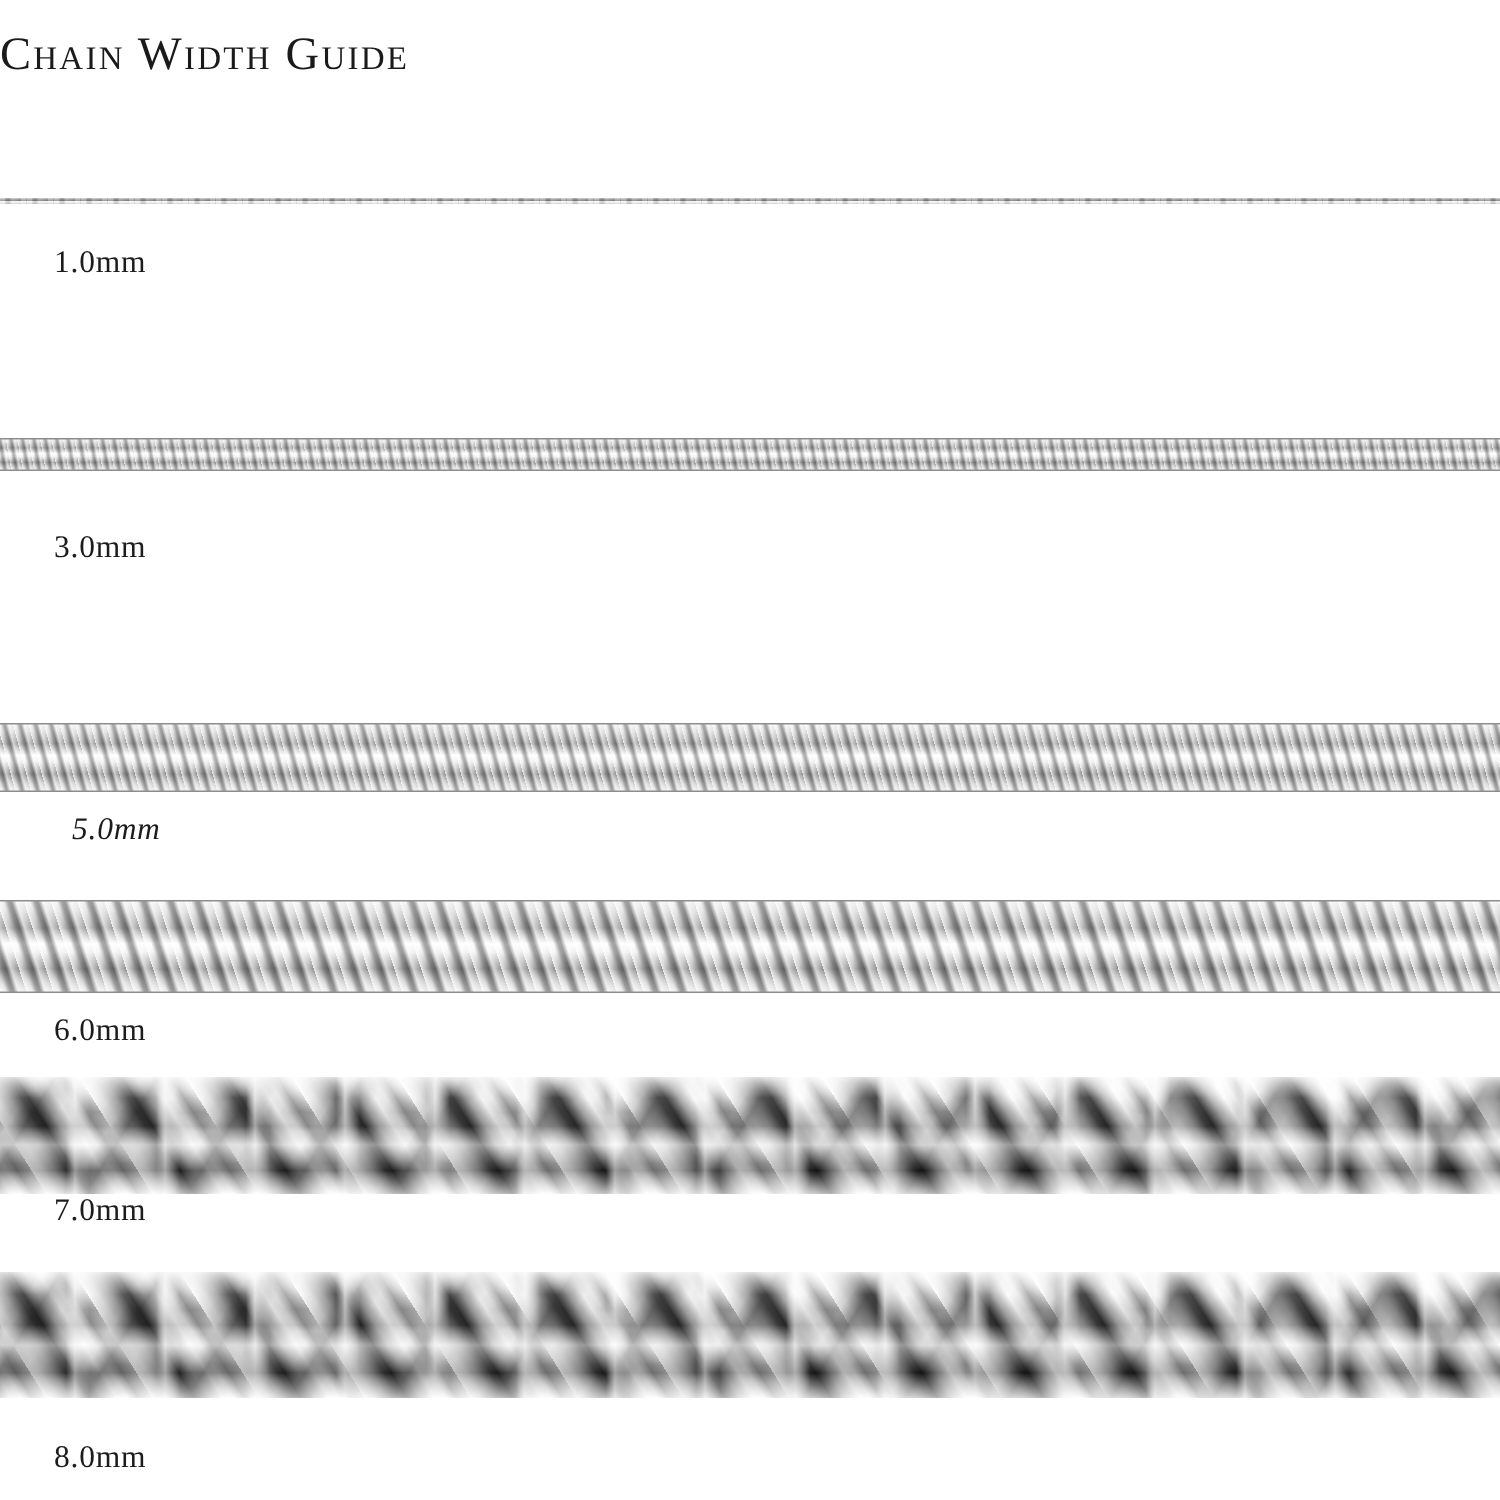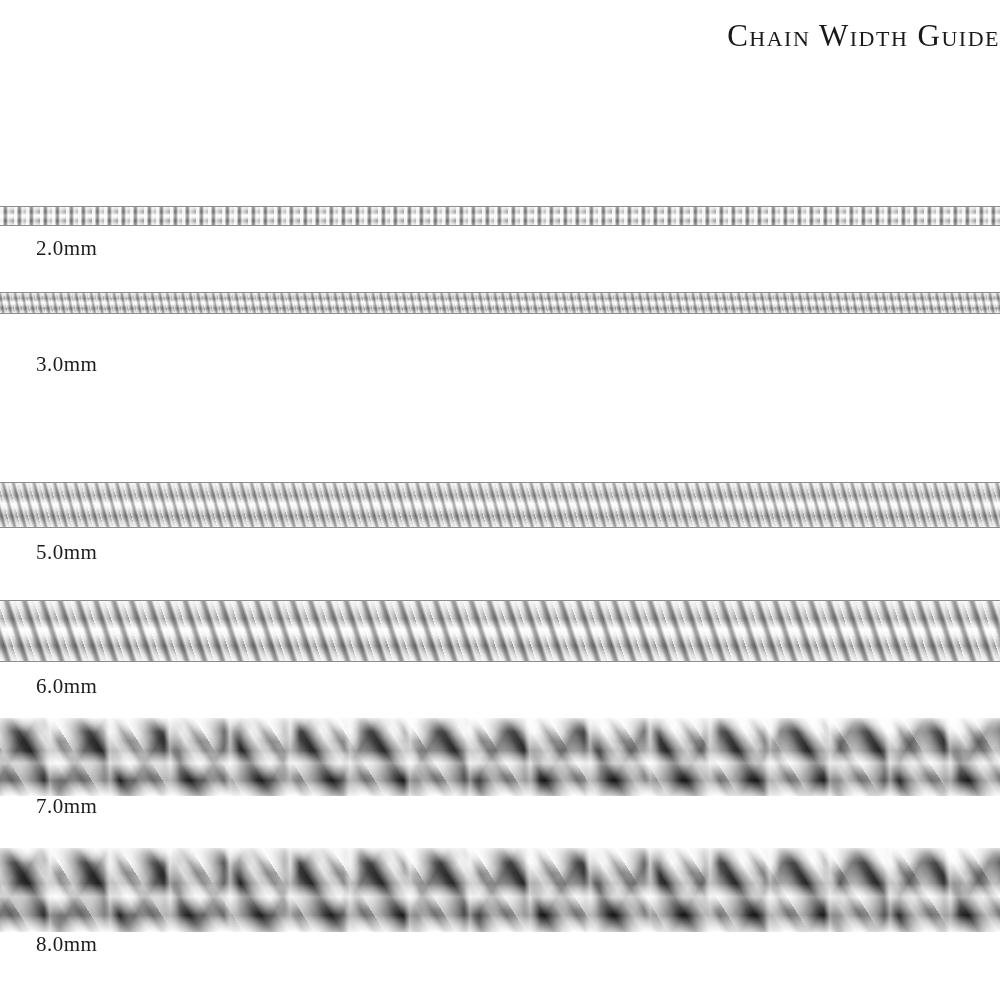--- a/index.html
+++ b/index.html
@@ -13,21 +13,21 @@
     height: 1000px;
     background: #ffffff;
     overflow: hidden;
     font-family: "Liberation Serif", serif;
   }
   #title {
     position: absolute;
     top: 18px;
     left: 0;
     width: 1000px;
-    text-align: right;
+    text-align: left;
     font-family: "Liberation Serif", serif;
     font-size: 31px;
     letter-spacing: 1.5px;
     color: #1a1a1a;
     font-variant: small-caps;
     font-weight: 400;
   }
   .row {
     position: absolute;
     left: 0;
@@ -184,50 +184,48 @@
       rgba(255,255,255,0.0) 60px);
   }
 </style>
 </head>
 <body>
 
 <div id="page">
 
   <div id="title">Chain Width Guide</div>
 
-
-  <div class="row" style="top:200px;height:76px;">
-    <div class="chain-band" style="top:6px;height:20px;">
-      <div class="metal"></div>
-      <div class="links-box"></div>
-      <div class="edgeline-top"></div>
-      <div class="edgeline-bot"></div>
-    </div>
-    <div class="label" style="left:36px;top:36px;">2.0mm</div>
-  </div>
+  <div class="row" style="top:120px;height:70px;">
+    <div class="chain-band" style="top:12px;height:4px;">
+      <div class="hairline" style="top:0;height:4px;"></div>
+      <div class="links-box" style="opacity:.35;background-size:18px 100%;"></div>
+    </div>
+    <div class="label" style="left:36px;top:42px;">1.0mm</div>
+  </div>
+
 
   <div class="row" style="top:290px;height:80px;">
     <div class="chain-band" style="top:2px;height:22px;">
       <div class="metal"></div>
       <div class="links-snake links-snake-fine"></div>
       <div class="edgeline-top"></div>
       <div class="edgeline-bot"></div>
     </div>
     <div class="label" style="left:36px;top:34px;margin-top:28px;">3.0mm</div>
   </div>
 
 
   <div class="row" style="top:480px;height:96px;">
     <div class="chain-band" style="top:2px;height:46px;">
       <div class="metal"></div>
       <div class="links-snake"></div>
       <div class="edgeline-top"></div>
       <div class="edgeline-bot"></div>
     </div>
-    <div class="label" style="left:36px;top:60px;">5.0mm</div>
+    <div class="label" style="left:48px;top:60px;font-style:italic;">5.0mm</div>
   </div>
 
   <div class="row" style="top:598px;height:108px;">
     <div class="chain-band" style="top:2px;height:62px;">
       <div class="metal"></div>
       <div class="links-snake links-snake-wide"></div>
       <div class="edgeline-top"></div>
       <div class="edgeline-bot"></div>
     </div>
     <div class="label" style="left:36px;top:76px;">6.0mm</div>
@@ -249,16 +247,16 @@
   <div class="row" style="top:848px;height:130px;">
     <div class="chain-band" style="top:0;height:84px;">
       <div class="metal"></div>
       <div class="rope">
         <div class="strandA" style="background-size:auto;"></div>
         <div class="strandB"></div>
         <div class="beads"></div>
         <div class="gloss"></div>
       </div>
     </div>
-    <div class="label" style="left:36px;top:84px;text-align:center;">8.0mm</div>
+    <div class="label" style="left:36px;top:111px;text-align:center;">8.0mm</div>
   </div>
 
 </div>
 
 </body></html>

